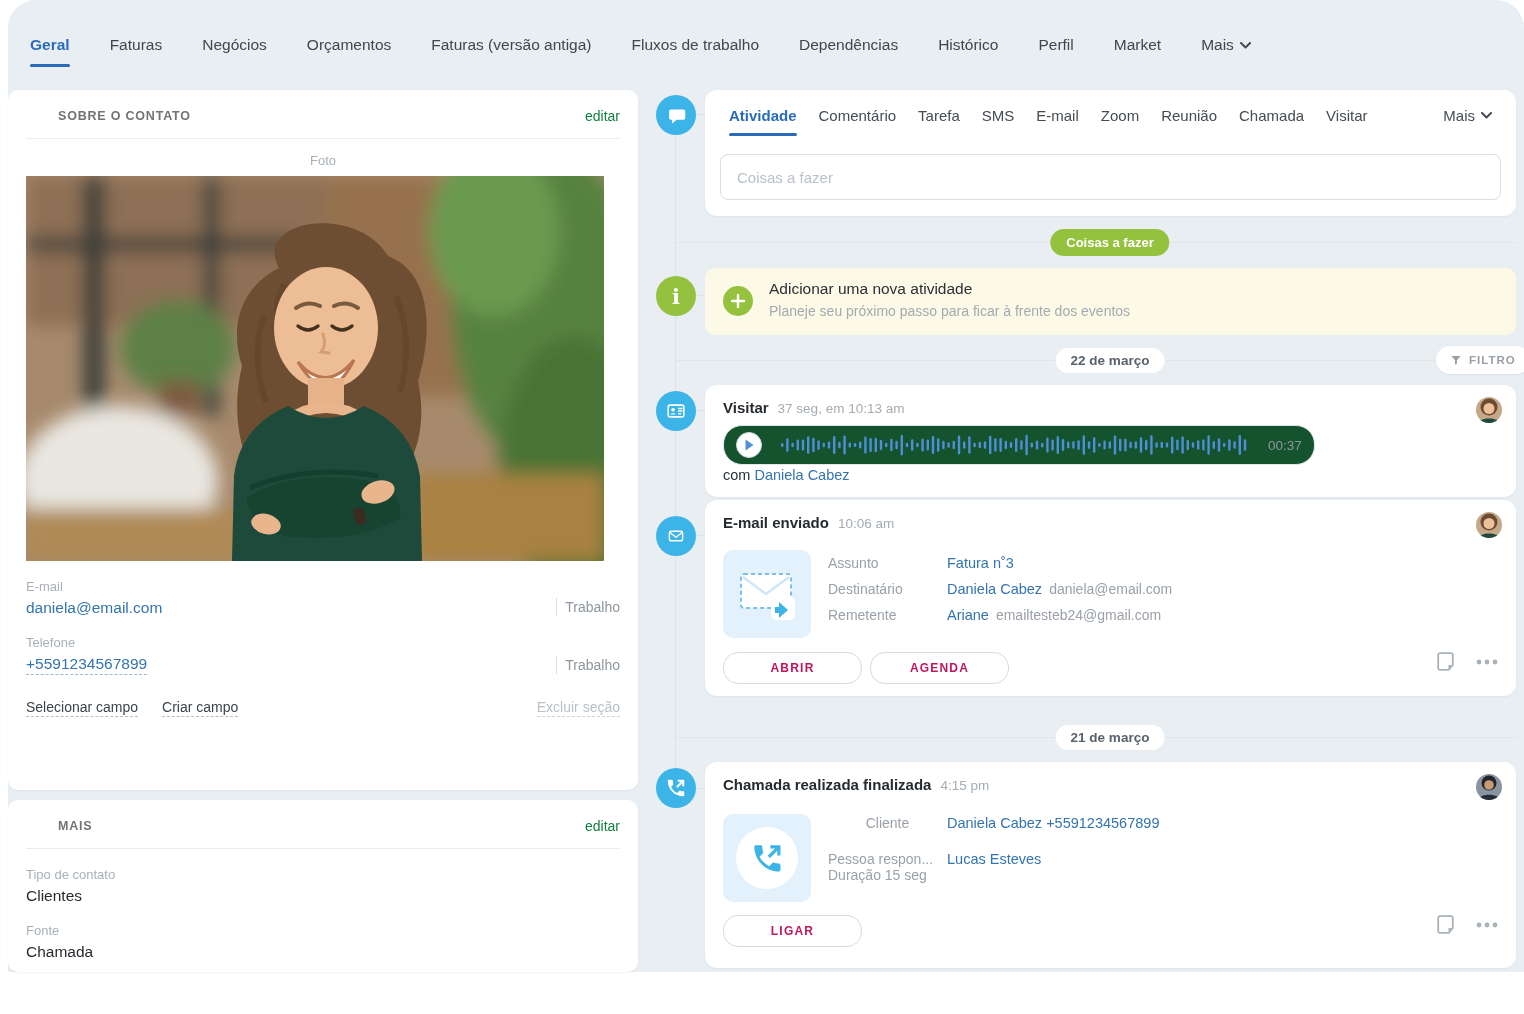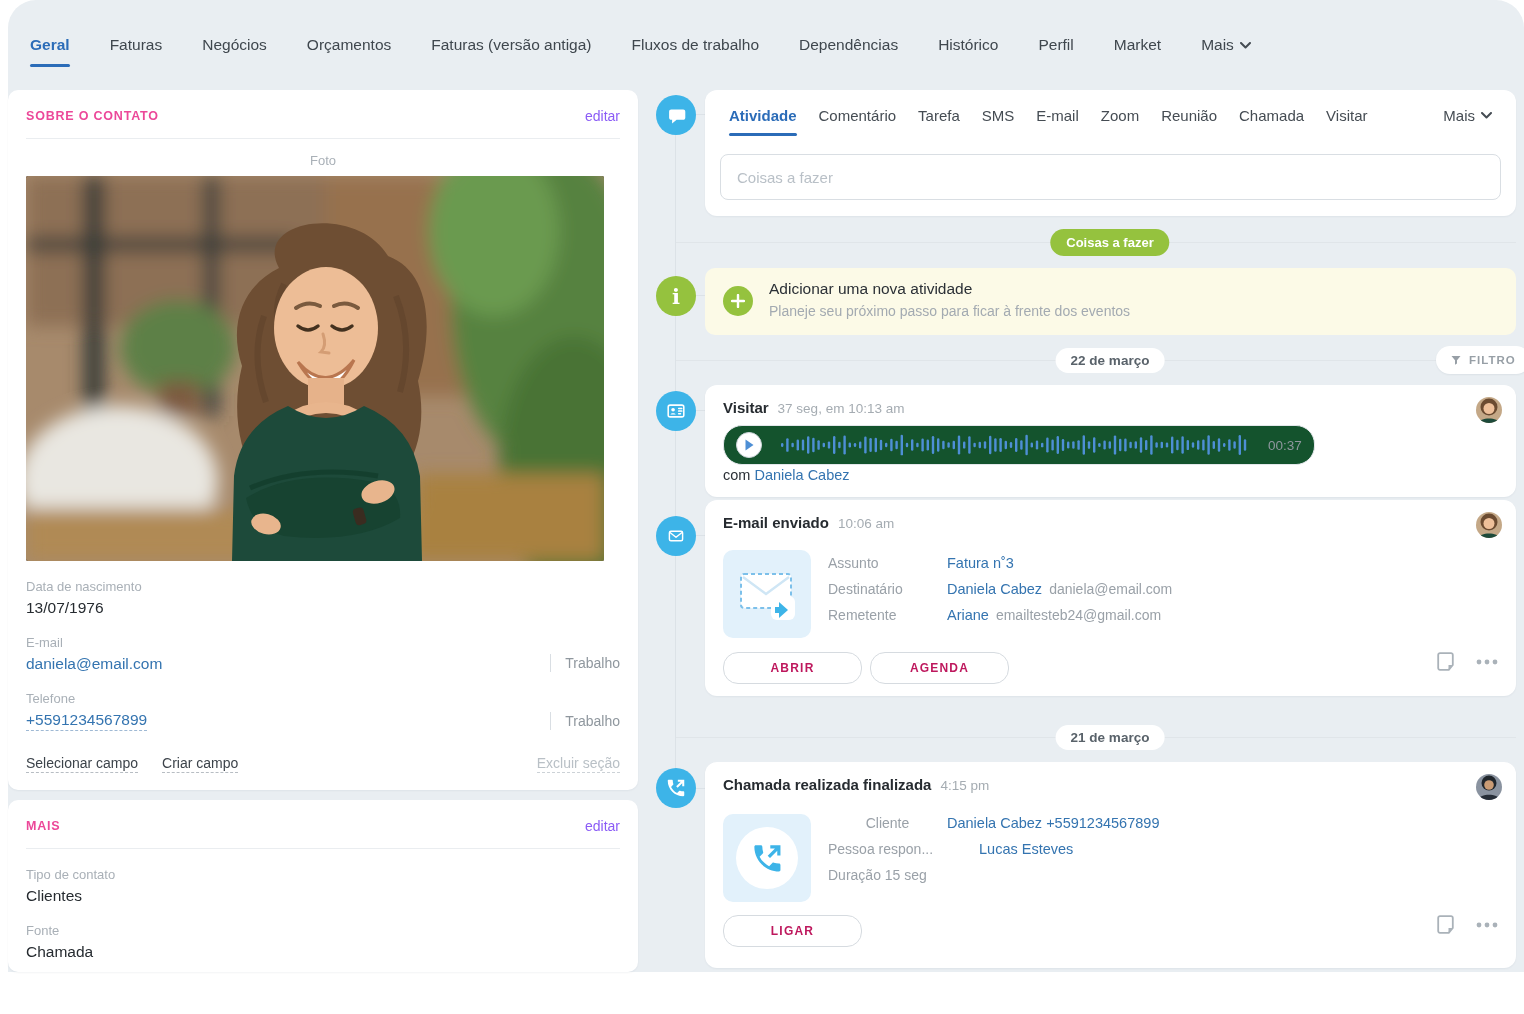--- a/index.html
+++ b/index.html
@@ -16,31 +16,31 @@
   .nav-item.active::after{content:"";position:absolute;left:0;right:0;bottom:-13px;height:3px;
           background:#2b6cb8;border-radius:2px;}
   .nav-more{display:flex;align-items:center;gap:6px;}
 
   
   .card{position:absolute;background:#fff;border-radius:12px;box-shadow:0 1px 2px rgba(25,39,52,.05);}
 
   
   .card-left{left:0;width:630px;border-radius:10px;padding:18px 18px 0;box-sizing:border-box;}
   .sec-head{display:flex;justify-content:space-between;align-items:center;}
-  .sec-title{font-size:12.5px;font-weight:700;letter-spacing:.8px;color:#ec4899;}
-  .edit-link{font-size:14px;color:#8b5cf6;cursor:pointer;}
+  .sec-title{font-size:12.5px;font-weight:700;letter-spacing:.8px;color:#737373;margin-left:32px;}
+  .edit-link{font-size:14px;color:#15803d;cursor:pointer;}
   .divider{height:1px;background:#eaedf0;margin-top:14px;}
   .f-label{font-size:13px;color:#a9b0b7;}
   .f-value{font-size:15.5px;color:#262b30;margin-top:5px;}
   .photo-wrap{margin-top:8px;width:578px;height:385px;border-radius:2px;overflow:hidden;}
   .field{margin-top:18px;position:relative;}
   .link-val{color:#3474b0;}
   .dashed-u{border-bottom:1px dashed #9fb9d4;display:inline-block;padding-bottom:1px;}
   .side-tag{position:absolute;right:0;bottom:1px;font-size:14px;color:#8f979e;
-            border-left:1px solid #d9dee3;padding-left:14px;line-height:18px;}
+            border-left:1px solid #d9dee3;padding-left:8px;line-height:18px;}
   .fieldlinks{margin-top:24px;display:flex;gap:24px;font-size:14px;color:#3c434a;}
   .flink{border-bottom:1px dashed #b7bdc3;padding-bottom:1px;cursor:pointer;}
   .flink.muted{margin-left:auto;color:#b9c0c6;border-bottom-color:#ccd2d7;}
 
   
   .tl-vline{position:absolute;left:667px;top:115px;height:676px;width:1px;background:#dce2e7;}
   .tl-connect{position:absolute;height:1px;background:#dce2e7;left:668px;width:30px;}
   .sep-line{position:absolute;left:668px;width:840px;height:1px;background:#e0e5e9;}
   .tl-icon{position:absolute;left:648px;width:40px;height:40px;border-radius:50%;
            display:flex;align-items:center;justify-content:center;z-index:3;}
@@ -191,24 +191,20 @@
           <path d="M206 385 L208 300 Q214 250 262 230 Q300 254 338 230 Q386 250 394 300 L396 385 Z" fill="#1d4a3a"></path>
           <path d="M220 322 Q268 292 348 306 Q376 314 374 342 Q330 368 258 360 Q226 352 220 322 Z" fill="#174331"></path>
           <path d="M224 312 Q280 288 352 300" stroke="#0f3826" stroke-width="5" fill="none" opacity=".6"></path>
           <ellipse cx="352" cy="316" rx="17" ry="11" fill="#e8b58d" transform="rotate(-18 352 316)"></ellipse>
           <ellipse cx="240" cy="348" rx="15" ry="10" fill="#e8b58d" transform="rotate(14 240 348)"></ellipse>
           <rect x="328" y="332" width="11" height="17" rx="4" fill="#3a2c20" transform="rotate(-16 333 340)"></rect>
         </g>
       </svg>
     </div>
 
-    <div class="field">
-      <div class="f-label">Data de nascimento</div>
-      <div class="f-value">13/07/1976</div>
-    </div>
 
     <div class="field">
       <div class="f-label">E-mail</div>
       <div class="f-value link-val">daniela@email.com</div>
       <div class="side-tag">Trabalho</div>
     </div>
 
     <div class="field">
       <div class="f-label">Telefone</div>
       <div class="f-value"><span class="link-val dashed-u">+5591234567899</span></div>
@@ -517,21 +513,21 @@
         <g transform="translate(27,27) scale(1.45)">
           <path d="M6.62 10.79c1.44 2.83 3.76 5.14 6.59 6.59l2.2-2.2c.27-.27.67-.36 1.02-.24 1.12.37 2.33.57 3.57.57.55 0 1 .45 1 1V20c0 .55-.45 1-1 1-9.39 0-17-7.61-17-17 0-.55.45-1 1-1h3.5c.55 0 1 .45 1 1 0 1.25.2 2.45.57 3.57.11.35.03.74-.25 1.02l-2.2 2.2z" fill="#3db4e8"></path>
           <path d="M14 3h7v7h-2.2V6.8l-5 5-1.6-1.6 5-5H14V3z" fill="#3db4e8"></path>
         </g>
       </svg>
     </div>
     <div class="erow" style="top:53px;text-align:center;">
       <span class="lab">Cliente</span>
       <span class="lnk">Daniela Cabez +5591234567899</span>
     </div>
-    <div class="erow" style="top:79px;gap:32px;">
+    <div class="erow" style="top:89px;">
       <span class="lab">Pessoa respon...</span>
       <span class="lnk">Lucas Esteves</span>
     </div>
     <div class="erow" style="top:105px;">
       <span class="gray">Duração 15 seg</span>
     </div>
     <div class="pill-btn" style="left:18px;top:153px;">LIGAR</div>
     <div class="corner-icons" style="top:153px;">
       <svg width="17" height="19" viewBox="0 0 17 19">
           <path d="M3 1.2h11a1.8 1.8 0 0 1 1.8 1.8v10l-4 4.8H3A1.8 1.8 0 0 1 1.2 16V3A1.8 1.8 0 0 1 3 1.2z" fill="none" stroke="#aab2b9" stroke-width="1.8"></path>

